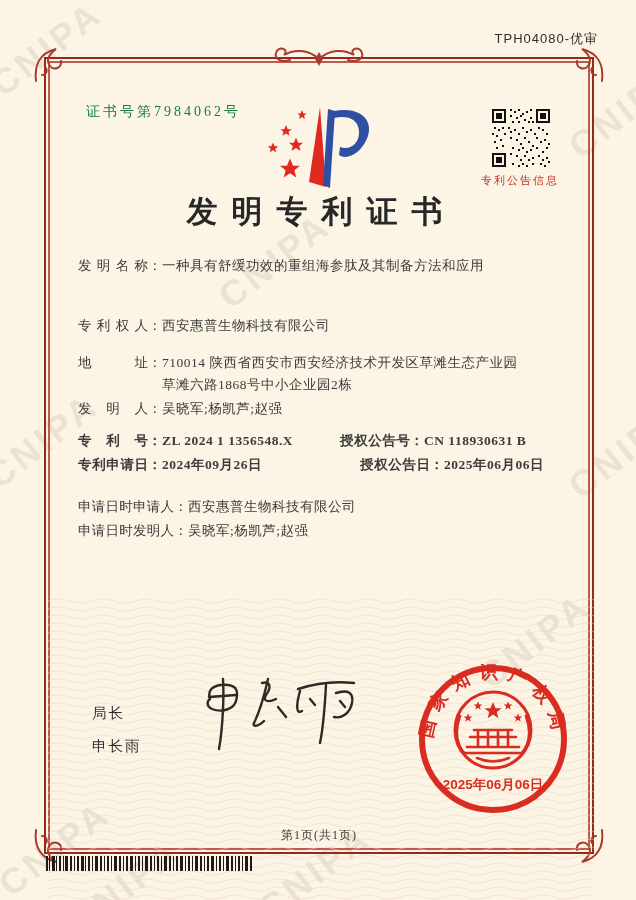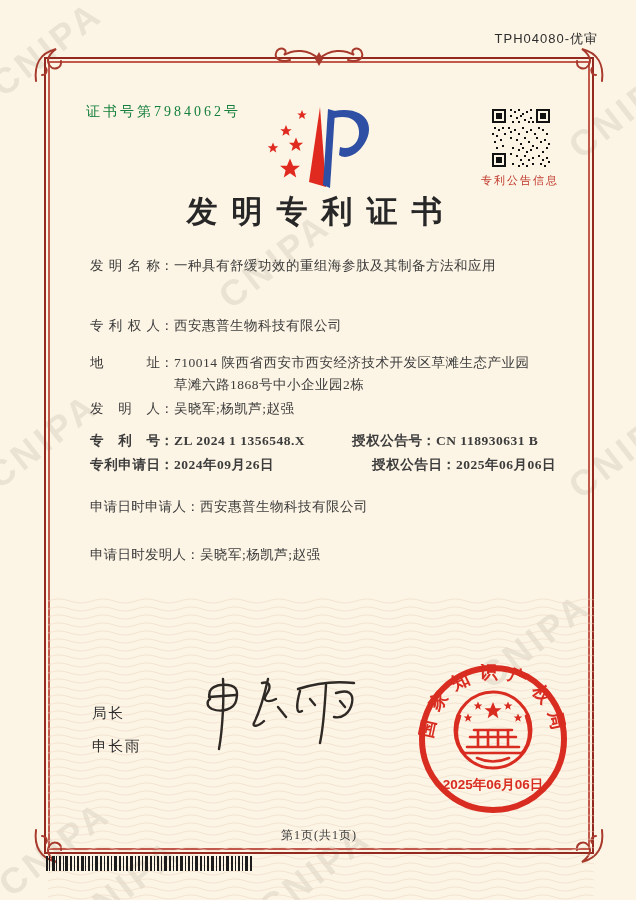--- a/index.html
+++ b/index.html
@@ -23,30 +23,30 @@
   .top-ornament{position:absolute;left:50%;top:-12px;transform:translateX(-50%);}
   
   .certno{position:absolute;left:40px;top:44px;font-size:14px;letter-spacing:3px;color:#15803d;}
   .logo{position:absolute;left:216px;top:42px;}
   .qr{position:absolute;right:42px;top:50px;width:58px;height:58px;}
   .qr-caption{position:absolute;right:22px;top:114px;width:100px;text-align:center;
       font-size:11px;font-weight:400;letter-spacing:2px;color:#bf372b;}
   .title{position:absolute;left:0;right:9px;top:132px;text-align:center;font-size:31px;font-weight:700;
       color:#272727;letter-spacing:14px;text-indent:14px;}
   
-  .fields{position:absolute;left:44px;right:26px;top:196px;font-size:13.5px;color:#3c3c3c;}
+  .fields{position:absolute;left:32px;right:26px;top:196px;font-size:13.5px;color:#3c3c3c;}
   .row{display:flex;line-height:22px;align-items:flex-start;}
   .lbl{flex:0 0 auto;text-align:justify;text-align-last:justify;}
   .w70{width:70px;} .w96{width:96px;}
   .colon{flex:0 0 14px;}
   .val{flex:1 1 auto;letter-spacing:.5px;}
   .half{display:flex;flex:0 0 auto;font-weight:bold;}
   .half-l{width:262px;}
   .mt38{margin-top:38px;} .mt15{margin-top:15px;} .mt2{margin-top:2px;} .mt10{margin-top:10px;}
-  .mt18{margin-top:2px;gap:20px;} .mt20{margin-top:20px;} .mt14{margin-top:26px;}
+  .mt18{margin-top:2px;gap:20px;} .mt20{margin-top:20px;} .mt14{margin-top:2px;}
   
   .statement{position:absolute;left:26px;right:26px;top:549px;font-size:13px;font-style:italic;
       color:#4a4036;line-height:28px;text-indent:2em;text-align:justify;letter-spacing:1px;}
   
   .director{position:absolute;left:46px;top:638px;font-family:"Liberation Sans","DejaVu Sans",sans-serif;
       font-size:14.5px;color:#2f2f2f;line-height:33px;letter-spacing:2px;}
   .signature{position:absolute;left:148px;top:612px;}
   .seal{position:absolute;left:372px;top:605px;width:150px;height:150px;opacity:.96;}
   .footer{position:absolute;left:0;right:0;top:768px;text-align:center;font-size:12px;color:#3c3c3c;letter-spacing:1px;}
   .barcode{position:absolute;left:46px;top:856px;}

